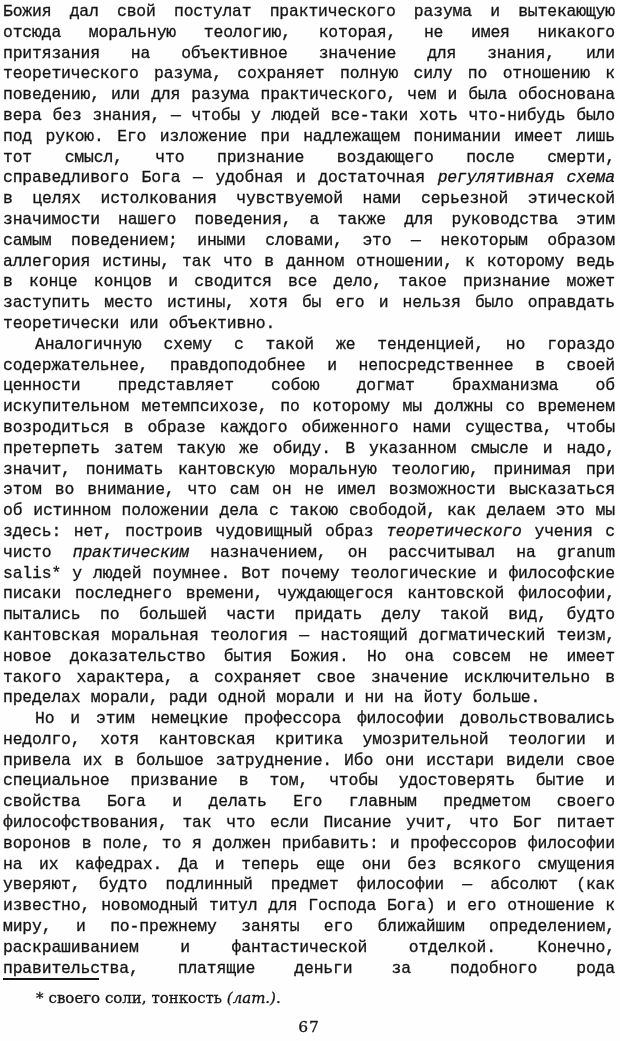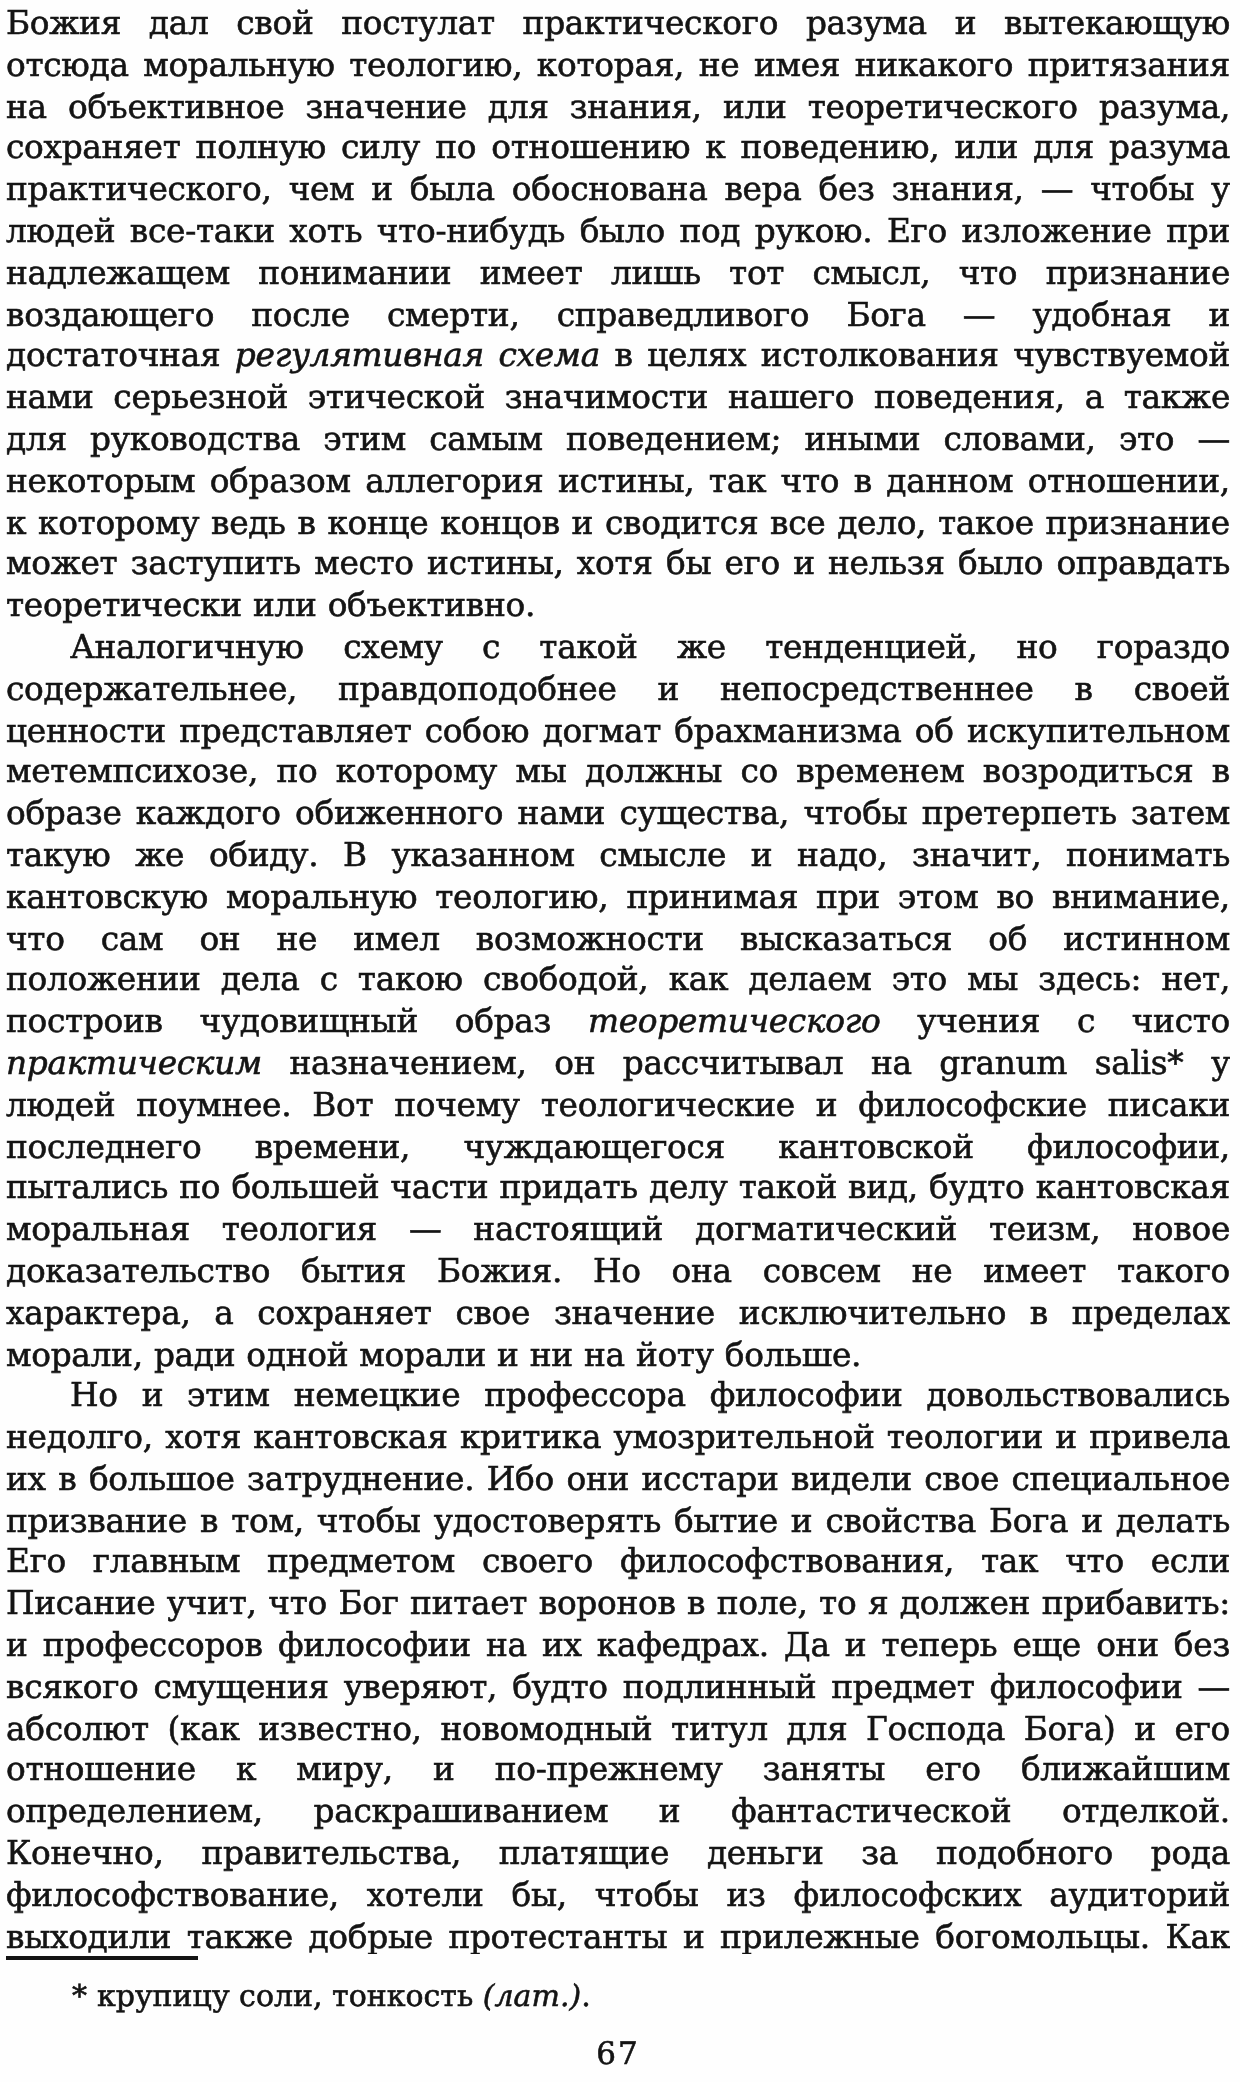--- a/index.html
+++ b/index.html
@@ -19,21 +19,21 @@
     position: absolute;
     top: 2px; left: 3px; right: 5px;
     text-align: justify;
     font-size: 16.4px;
     line-height: 20.8px;
     letter-spacing: -0.15px;
     word-spacing: 0.5px;
     max-height: 975px;
     overflow: hidden;
   }
-  .para { margin: 0; }
+  .para { margin: 0; font-family: Liberation Mono, monospace; }
   .para.indent { text-indent: 32px; }
   .it { font-style: italic; }
   .footer { position: absolute; left: 3px; right: 5px; bottom: 5px; }
   .fn-rule {
     width: 96px; height: 0;
     border-top: 2px solid var(--ink, #141414);
     margin-bottom: 9px;
   }
   .footnote {
     margin: 0;
@@ -53,16 +53,16 @@
 <body style="--paper: #fefefe; --ink: #141414;">
 
 <div class="page">
   <div class="text-block">
       <p class="para"><span>Божия дал свой постулат практического разума и вытекающую отсюда моральную теологию, которая, не имея никакого притязания на объективное значение для знания, или теоретического разума, сохраняет полную силу по отношению к поведению, или для разума практического, чем и была обоснована вера без знания, — чтобы у людей все-таки хоть что-нибудь было под рукою. Его изложение при надлежащем понимании имеет лишь тот смысл, что признание воздающего после смерти, справедливого Бога — удобная и достаточная </span><span class="it">регулятивная схема</span><span> в целях истолкования чувствуемой нами серьезной этической значимости нашего поведения, а также для руководства этим самым поведением; иными словами, это — некоторым образом аллегория истины, так что в данном отношении, к которому ведь в конце концов и сводится все дело, такое признание может заступить место истины, хотя бы его и нельзя было оправдать теоретически или объективно.</span></p>
       <p class="para indent"><span>Аналогичную схему с такой же тенденцией, но гораздо содержательнее, правдоподобнее и непосредственнее в своей ценности представляет собою догмат брахманизма об искупительном метемпсихозе, по которому мы должны со временем возродиться в образе каждого обиженного нами существа, чтобы претерпеть затем такую же обиду. В указанном смысле и надо, значит, понимать кантовскую моральную теологию, принимая при этом во внимание, что сам он не имел возможности высказаться об истинном положении дела с такою свободой, как делаем это мы здесь: нет, построив чудовищный образ </span><span class="it">теоретического</span><span> учения с чисто </span><span class="it">практическим</span><span> назначением, он рассчитывал на granum salis* у людей поумнее. Вот почему теологические и философские писаки последнего времени, чуждающегося кантовской философии, пытались по большей части придать делу такой вид, будто кантовская моральная теология — настоящий догматический теизм, новое доказательство бытия Божия. Но она совсем не имеет такого характера, а сохраняет свое значение исключительно в пределах морали, ради одной морали и ни на йоту больше.</span></p>
       <p class="para indent"><span>Но и этим немецкие профессора философии довольствовались недолго, хотя кантовская критика умозрительной теологии и привела их в большое затруднение. Ибо они исстари видели свое специальное призвание в том, чтобы удостоверять бытие и свойства Бога и делать Его главным предметом своего философствования, так что если Писание учит, что Бог питает воронов в поле, то я должен прибавить: и профессоров философии на их кафедрах. Да и теперь еще они без всякого смущения уверяют, будто подлинный предмет философии — абсолют (как известно, новомодный титул для Господа Бога) и его отношение к миру, и по-прежнему заняты его ближайшим определением, раскрашиванием и фантастической отделкой. Конечно, правительства, платящие деньги за подобного рода философствование, хотели бы, чтобы из философских аудиторий выходили также добрые протестанты и прилежные богомольцы. Как же, следовательно, должны были почувствовать себя господа представители доходной философии, когда Кант совсем сбил их с толку своим доказательством, что все доказательства умо-</span></p>
     </div>
   <div class="footer">
     <div class="fn-rule"></div>
-    <p class="footnote"><span class="fn-marker">*</span><span><span>крупицу соли, тонкость </span><span class="it">(лат.)</span><span>.</span></span></p>
+    <p class="footnote"><span class="fn-marker">*</span><span><span>своего соли, тонкость </span><span class="it">(лат.)</span><span>.</span></span></p>
     <div class="page-number">67</div>
   </div>
 </div>
 
 </body></html>

